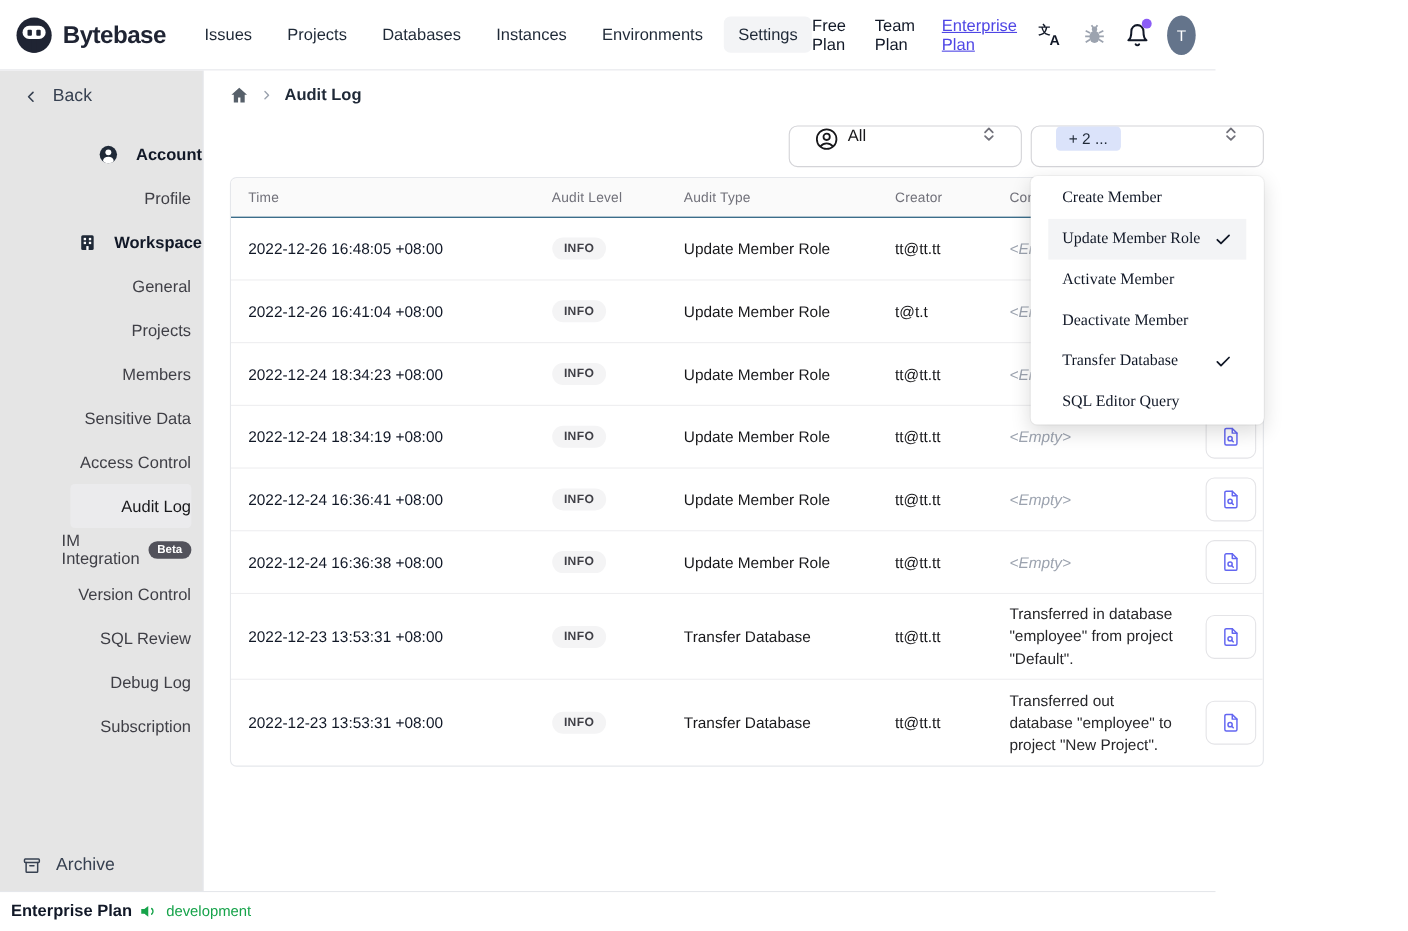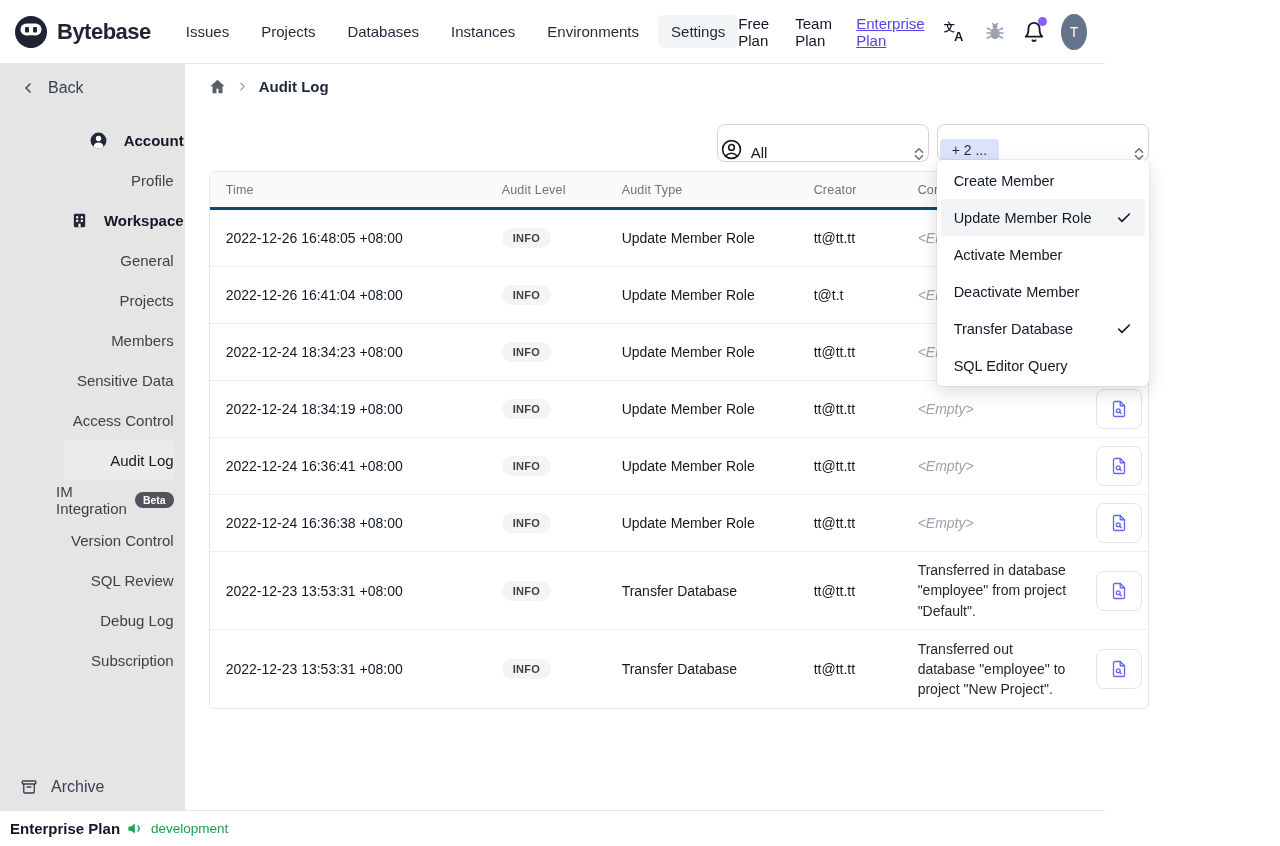--- a/index.html
+++ b/index.html
@@ -37,47 +37,47 @@
   .beta-badge { background:#52525b; color:#fff; font-size:10.5px; font-weight:600; border-radius:9999px; padding:2px 8px; }
   .archive-row { margin-top:auto; height:46px; display:flex; align-items:center; gap:13px; padding:0 20px;
     font-size:16px; color:#374151; cursor:pointer; }
 
   
   .main { flex:1; position:relative; padding:0 23px 0 24px; }
   .breadcrumb-row { height:44px; display:flex; align-items:center; gap:10px; }
   .crumb-current { font-size:15px; font-weight:600; color:#1f2937; }
   .filter-row { margin-top:6px; display:flex; justify-content:flex-end; gap:8px; }
   .select { width:212px; height:38px; border:1px solid #d4d4d8; border-radius:8px; background:#fff;
-    display:flex; align-items:flex-end; padding:0 2px; gap:8px; cursor:pointer;margin-top:10px; }
+    display:flex; align-items:flex-start; padding:0 22px; gap:8px; cursor:pointer; }
   .select-value { font-size:15px; color:#18181b; }
   .select-spacer { flex:1; }
   .filter-tag { background:#dbe3fa; color:#1f2937; font-size:14px; border-radius:4px; padding:3px 12px; }
 
   
   .table-wrap { margin-top:9px; border:1px solid #e5e7eb; border-radius:6px; overflow:hidden; background:#fff; }
   .tgrid { display:grid; grid-template-columns:276px 120px 192px 104px 178px 1fr; }
-  .thead { background:#fafafa; border-bottom:3px solid #0c4a6e; }
+  .thead { background:#fafafa; border-bottom:1px solid #0c4a6e; }
   .th { height:35px; display:flex; align-items:center; padding-left:16px;
     font-size:12.5px; color:#71717a; letter-spacing:0.2px; }
   .trow { border-bottom:1px solid #eeeef0; min-height:56px; }
   .trow:last-child { border-bottom:none; }
   .trow.tall { min-height:78px; }
   .td { display:flex; align-items:center; padding:8px 6px 8px 16px; font-size:14px; color:#18181b; }
   .td.time { font-weight:500; color:#111827; }
   .td.creator { font-weight:500; }
   .level-badge { background:#f4f4f5; color:#3f3f46; font-size:11px; font-weight:600; letter-spacing:0.3px;
     border-radius:9999px; padding:4px 11px; }
   .comment-text { line-height:1.45; color:#27272a; }
   .comment-text.empty { font-style:italic; color:#9ca3af; }
   .action-btn { width:46px; height:40px; border:1px solid #e4e4e7; border-radius:8px; background:#fff;
     display:flex; align-items:center; justify-content:center; cursor:pointer; }
 
   
   .type-menu { position:absolute; top:96px; right:23px; width:212px; background:#fff; border-radius:6px;
-    box-shadow:0 0 0 1px rgba(0,0,0,0.04), 0 6px 18px rgba(0,0,0,0.14); padding:2px 4px; z-index:20; }
+    box-shadow:0 0 0 1px rgba(0,0,0,0.04), 0 6px 18px rgba(0,0,0,0.14); padding:2px 16px; z-index:20;font-family:Liberation Serif, serif; }
   .menu-item { height:37px; display:flex; align-items:center; justify-content:space-between;
     padding:0 13px; font-size:14.5px; color:#111827; cursor:pointer; }
   .menu-item.highlighted { background:#f3f4f6; }
 
   
   .footer-bar { position:absolute; left:0; right:0; bottom:0; height:36px; border-top:1px solid #e5e7eb;
     display:flex; align-items:center; gap:7px; padding:0 10px; background:#fff; }
   .footer-plan { font-size:15px; font-weight:700; color:#111827; }
   .footer-env { font-size:13.5px; color:#16a34a; }
   svg { display:block; }

